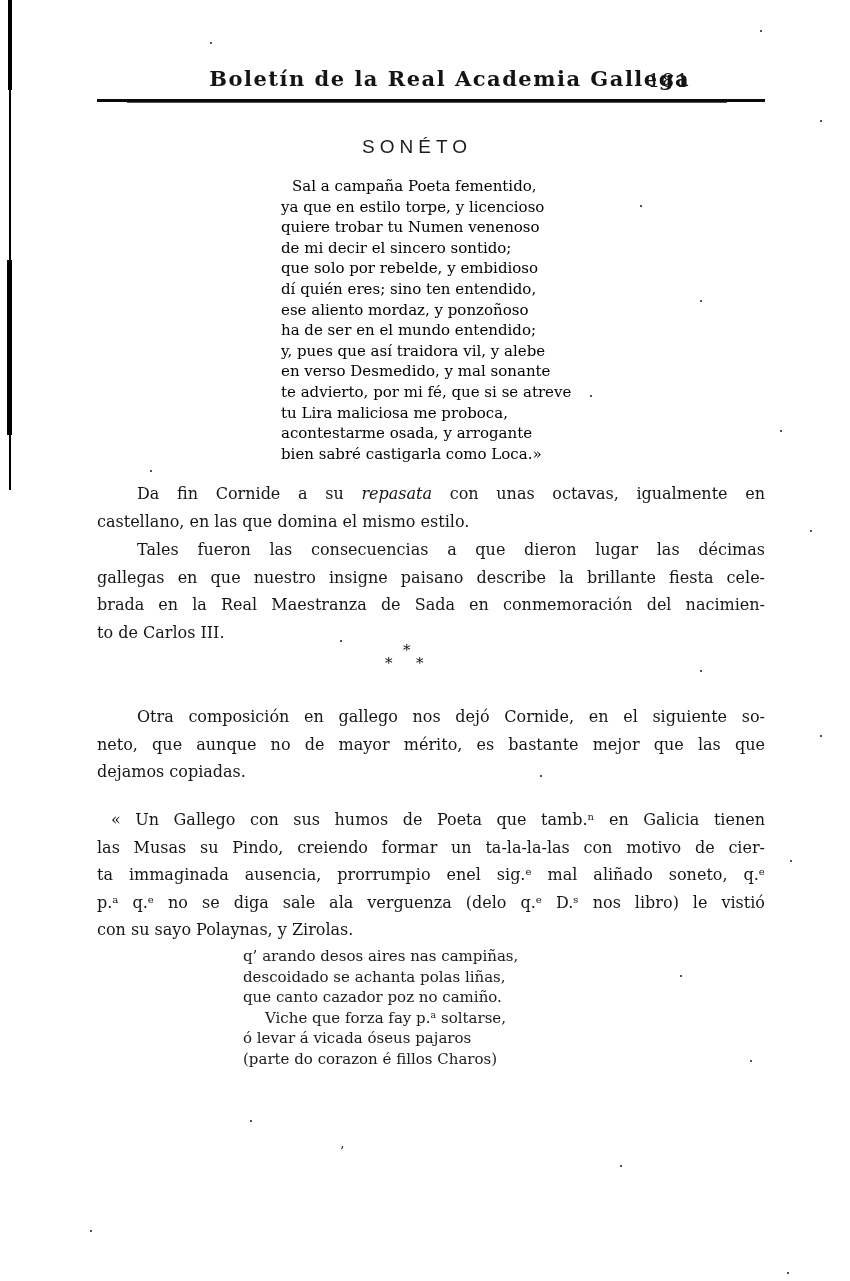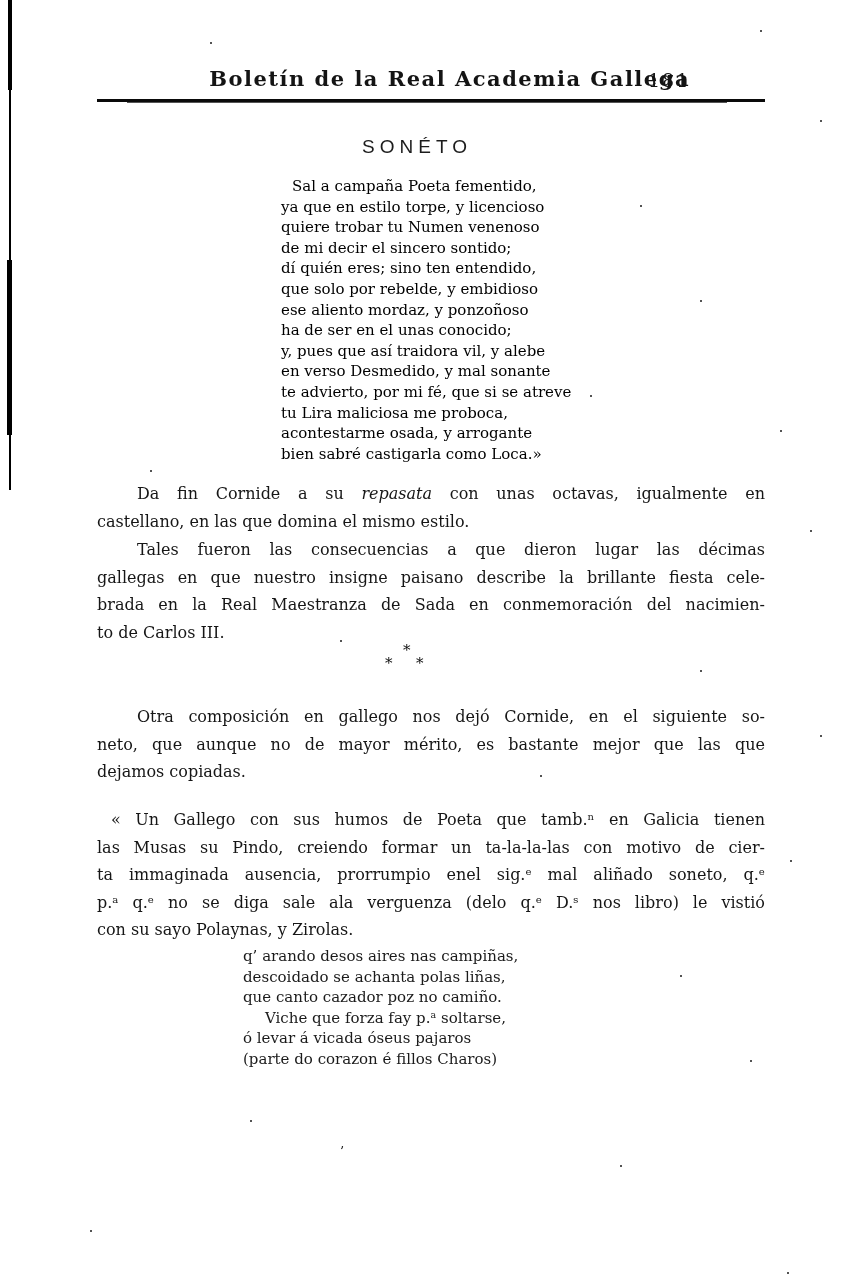--- a/index.html
+++ b/index.html
@@ -65,24 +65,24 @@
   <div class="page-number">181</div>
   <div class="header-rule"></div>
 
   <div class="section-title">SONÉTO</div>
 
   <div class="sonnet">
     <div class="vline first">Sal a campaña Poeta fementido,</div>
     <div class="vline">ya que en estilo torpe, y licencioso</div>
     <div class="vline">quiere trobar tu Numen venenoso</div>
     <div class="vline">de mi decir el sincero sontido;</div>
+    <div class="vline">que solo por rebelde, y embidioso</div>
     <div class="vline">dí quién eres; sino ten entendido,</div>
-    <div class="vline">que solo por rebelde, y embidioso</div>
     <div class="vline">ese aliento mordaz, y ponzoñoso</div>
-    <div class="vline">ha de ser en el unas conocido;</div>
+    <div class="vline">ha de ser en el mundo entendido;</div>
     <div class="vline">y, pues que así traidora vil, y alebe</div>
     <div class="vline">en verso Desmedido, y mal sonante</div>
     <div class="vline">te advierto, por mi fé, que si se atreve</div>
     <div class="vline">tu Lira maliciosa me proboca,</div>
     <div class="vline">acontestarme osada, y arrogante</div>
     <div class="vline">bien sabré castigarla como Loca.»</div>
   </div>
 
   <div class="prose" style="top:480px;">
     <div class="pline just indent"><span>Da fin Cornide a su </span><span class="italic">repasata</span><span> con unas octavas, igualmente en</span></div>

